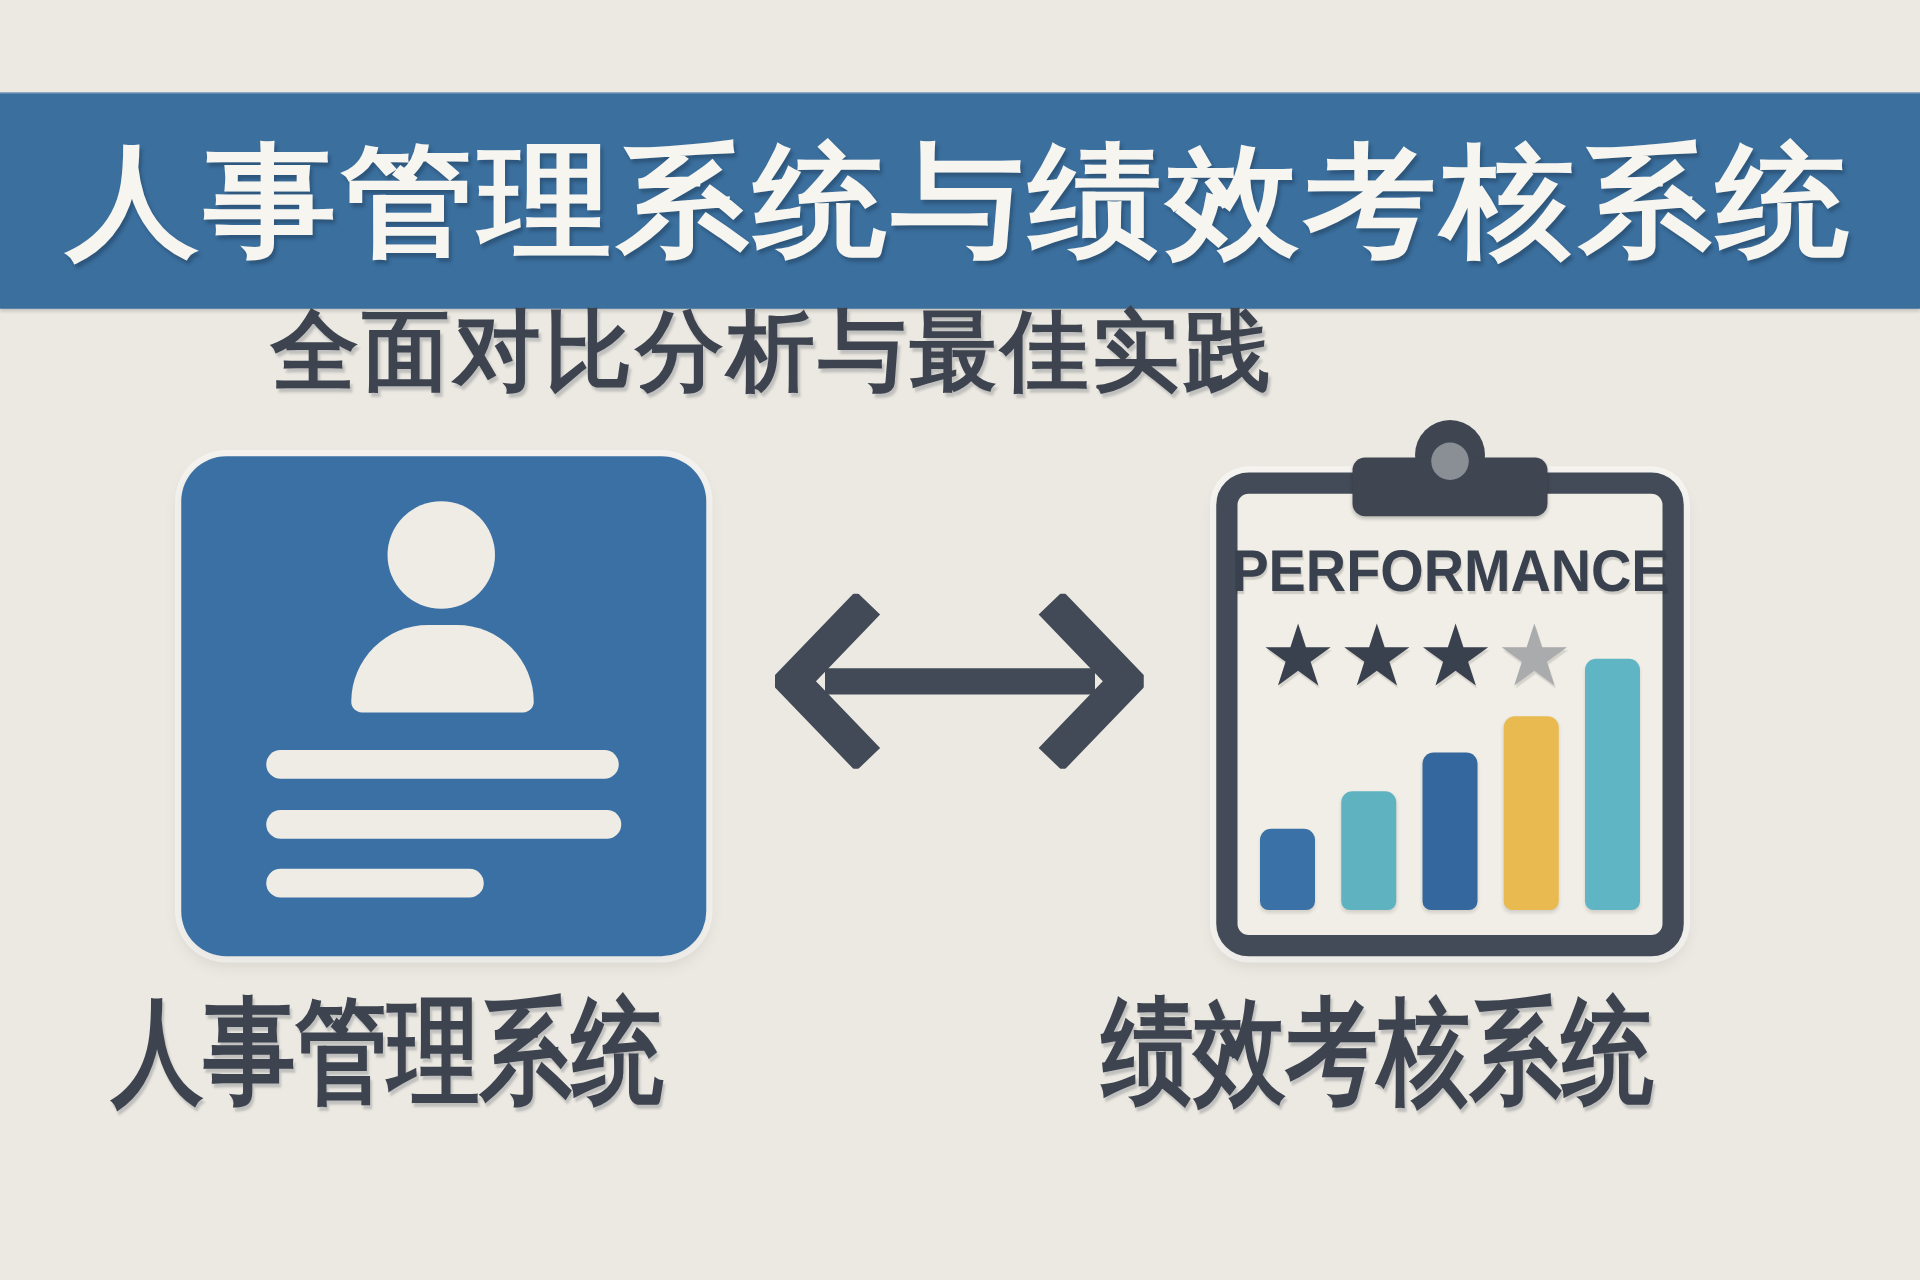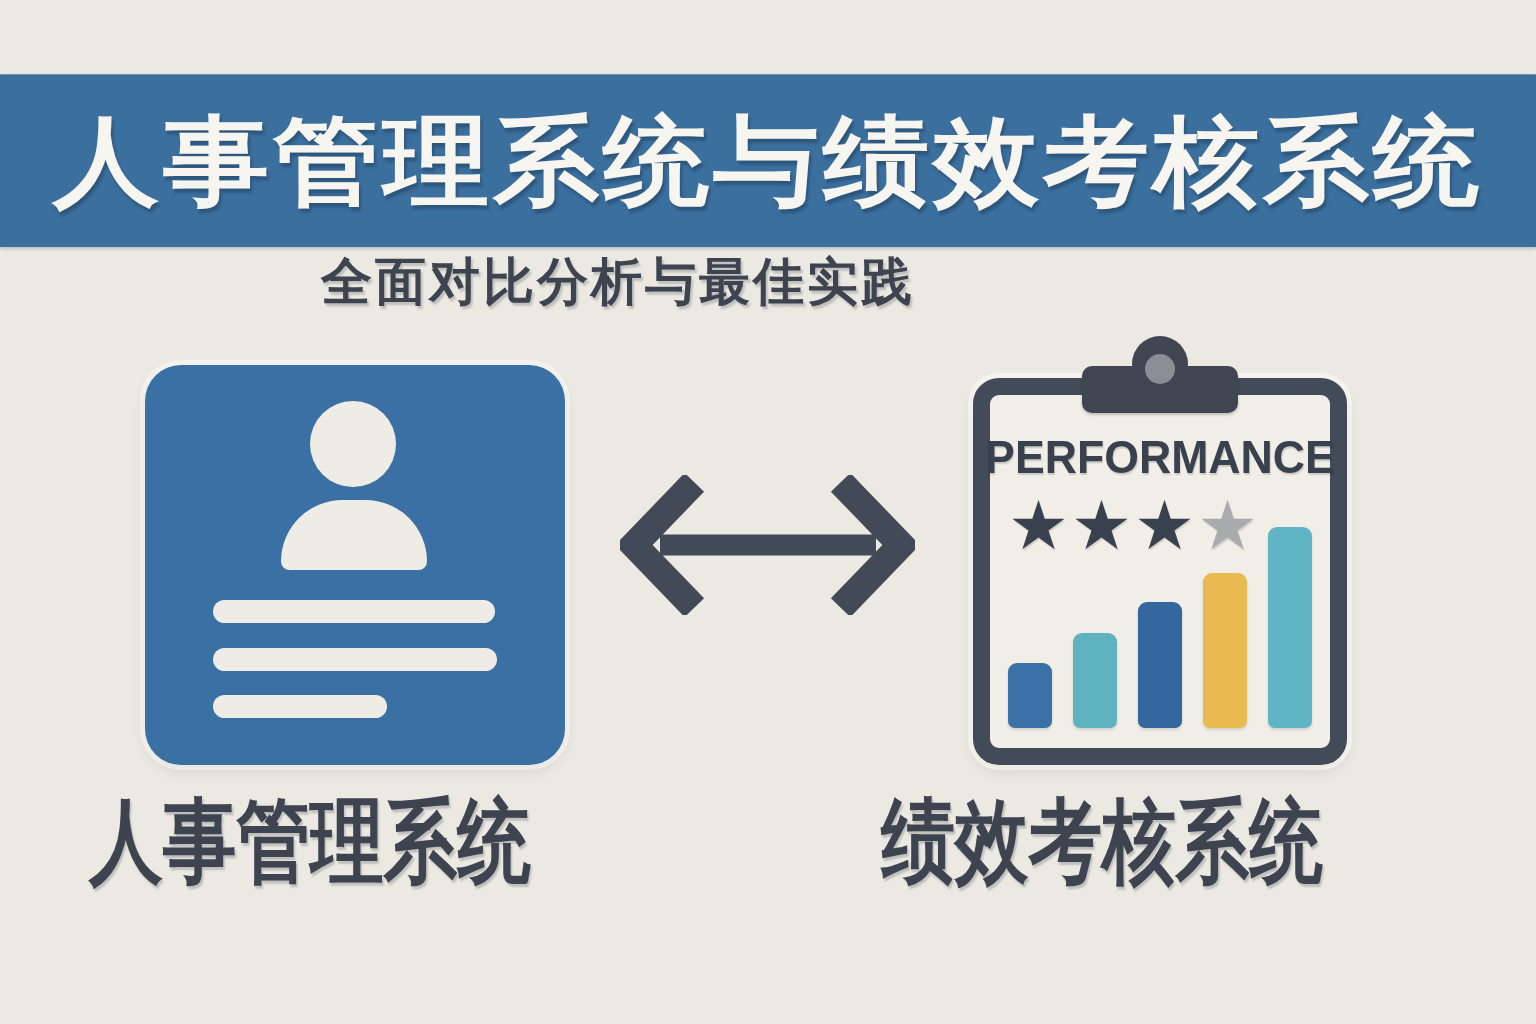--- a/index.html
+++ b/index.html
@@ -36,21 +36,21 @@
     color:#f7f5ef;font-size:106px;font-weight:900;letter-spacing:4px;
     white-space:nowrap;line-height:1;
     text-shadow:2px 4px 3px rgba(20,40,60,.35);
     transform:scaleY(0.92);
   }
 
   
   .subtitle{
     position:absolute;left:0;top:236px;width:1236px;height:92px;
     display:flex;align-items:center;justify-content:center;
-    color:var(--dark);font-size:51px;font-weight:900;letter-spacing:3px;
+    color:var(--dark);font-size:70px;font-weight:900;letter-spacing:3px;
     white-space:nowrap;text-shadow:2px 3px 2px rgba(60,67,80,.25);
   }
 
   
   .id-card{
     position:absolute;left:145px;top:365px;width:420px;height:400px;
     background:var(--card-blue);border-radius:36px;
     box-shadow:0 0 0 5px rgba(255,255,255,.45), 0 6px 14px rgba(0,0,0,.10);
   }
   .id-card .head{

